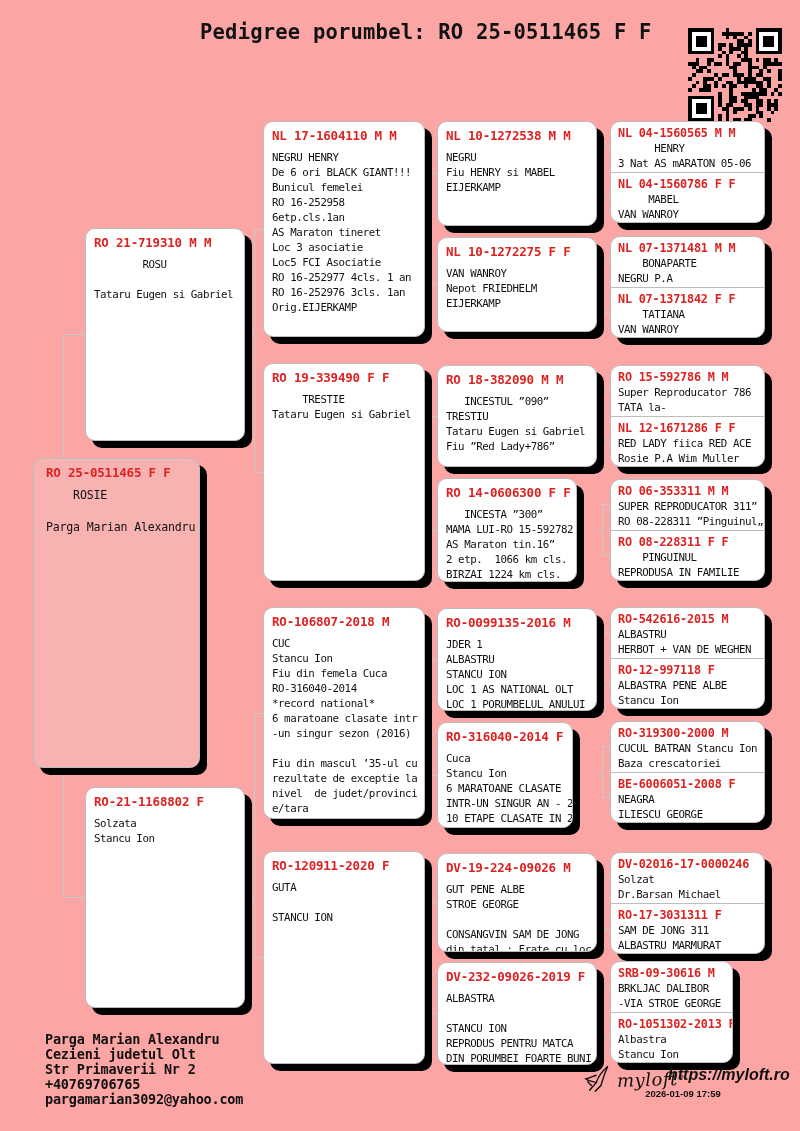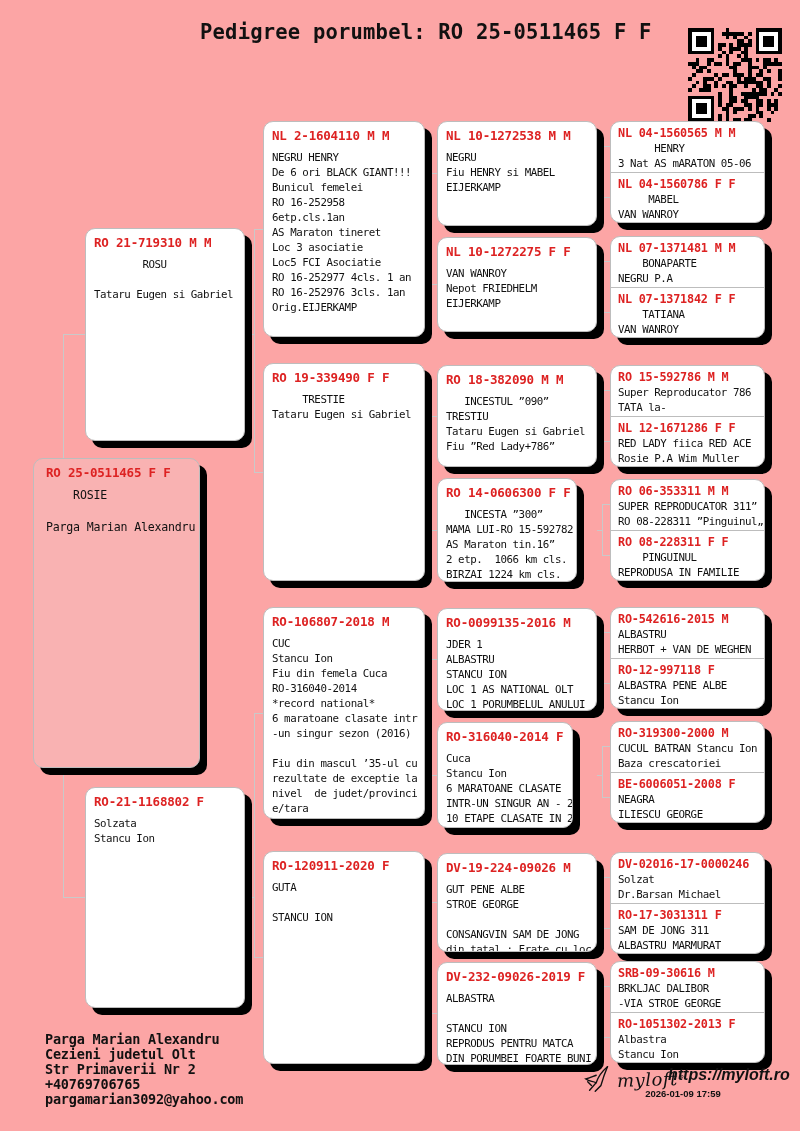--- a/index.html
+++ b/index.html
@@ -332,21 +332,21 @@
   </div>
   <div class="box" style="left:85px;top:787px;width:160px;height:221px">
     <div class="bid">RO-21-1168802 F</div>
     <div>
         <div class="ln">Solzata</div>
         <div class="ln">Stancu Ion</div>
       </div>
   </div>
 
   <div class="box" style="left:263px;top:121px;width:162px;height:216px">
-    <div class="bid">NL 2-1604110 M M</div>
+    <div class="bid">NL 17-1604110 M M</div>
     <div>
         <div class="ln">NEGRU HENRY</div>
         <div class="ln">De 6 ori BLACK GIANT!!!</div>
         <div class="ln">Bunicul femelei</div>
         <div class="ln">RO 16-252958</div>
         <div class="ln">6etp.cls.1an</div>
         <div class="ln">AS Maraton tineret</div>
         <div class="ln">Loc 3 asociatie</div>
         <div class="ln">Loc5 FCI Asociatie</div>
         <div class="ln">RO 16-252977 4cls. 1 an</div>
@@ -568,21 +568,21 @@
         </div>
     </div>
     <div class="sub sub2">
       <div class="bid">RO-17-3031311 F</div>
       <div>
           <div class="ln">SAM DE JONG 311</div>
           <div class="ln">ALBASTRU MARMURAT</div>
         </div>
     </div>
   </div>
-  <div class="pair" style="left:610px;top:961px;width:155px;height:102px">
+  <div class="pair" style="left:610px;top:961px;width:123px;height:102px">
     <div class="sub">
       <div class="bid">SRB-09-30616 M</div>
       <div>
           <div class="ln">BRKLJAC DALIBOR</div>
           <div class="ln">-VIA STROE GEORGE</div>
         </div>
     </div>
     <div class="sub sub2">
       <div class="bid">RO-1051302-2013 F</div>
       <div>

